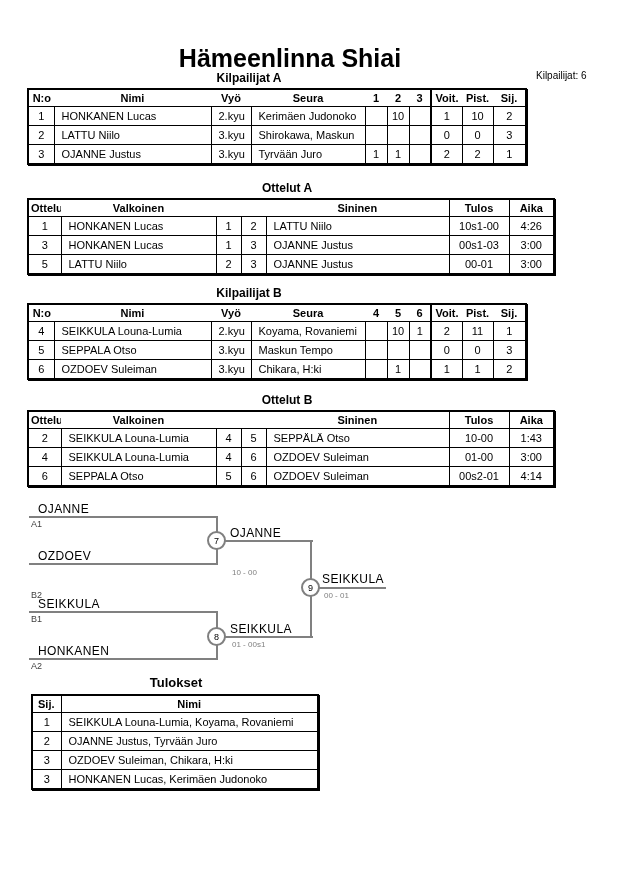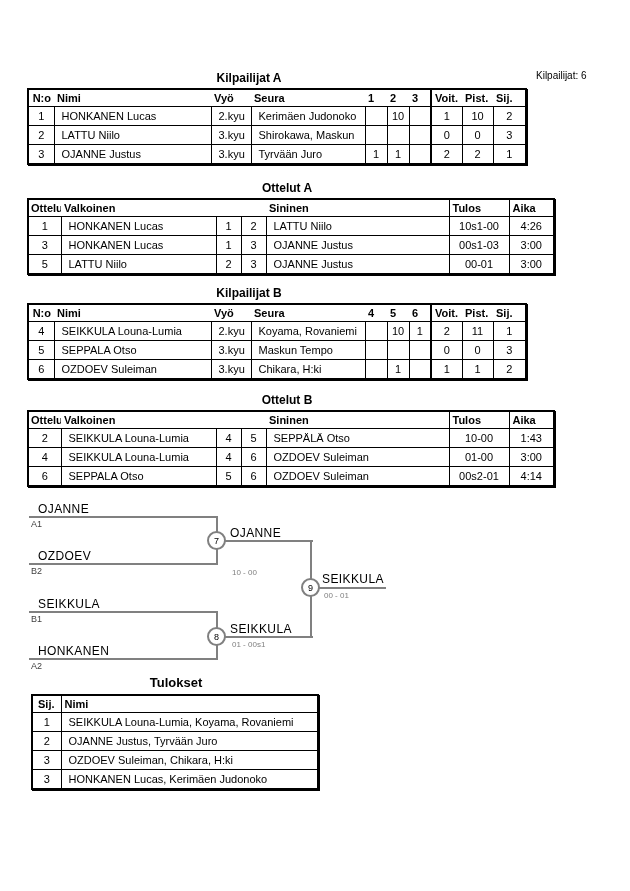--- a/index.html
+++ b/index.html
@@ -14,21 +14,21 @@
 
   .sec-title{position:absolute;transform:translateX(-50%);font-weight:bold;font-size:12px;white-space:nowrap;}
   .small-note{position:absolute;font-size:10px;white-space:nowrap;}
 
   
   table.doc{position:absolute;border-collapse:collapse;table-layout:fixed;
             background:#fff;font-size:11px;border:2px solid #000;
             box-shadow:1px 1px 0 #000;}
   table.doc td{border:1px solid #000;height:18px;padding:0 3px;
                white-space:nowrap;overflow:hidden;line-height:16px;}
-  table.doc thead td{font-weight:bold;height:15px;border-left-style:none;border-right-style:none;}
+  table.doc thead td{font-weight:bold;height:15px;border-left-style:none;border-right-style:none;text-align:center;}
   table.doc td.c{text-align:center;}
   table.doc td.l{text-align:left;padding-left:7px;}
   table.doc thead td.hl{text-align:right;padding-left:2px;}
   table.doc td.thick{border-left:2px solid #000;}
   table.doc thead td.hsep{border-left:1px solid #000;}
 
   
   .br-line{position:absolute;height:2px;background:#808080;}
   .br-vline{position:absolute;width:2px;background:#808080;}
   .br-name{position:absolute;font-size:12px;color:#000;letter-spacing:.4px;white-space:nowrap;}
@@ -37,20 +37,21 @@
   .br-circle{position:absolute;width:15px;height:15px;border:2px solid #808080;border-radius:50%;
              background:#fff;z-index:2;display:flex;align-items:center;justify-content:center;
              font-size:9px;color:#000;}
 </style>
 </head>
 <body>
 
 <div class="stage">
 
   <div class="main-title">
+    <span>Hämeenlinna Shiai</span>
     <span class="gap-s"></span>
     <span class="gap-l"></span>
   </div>
 
   <div class="sec-title" style="left:249px;top:71px;">Kilpailijat A</div>
   <div class="small-note" style="left:536px;top:70px;">Kilpailijat: 6</div>
 
   <table class="doc" style="left:27px;top:88px;width:498px;">
     <colgroup>
         <col style="width:26px">
@@ -295,21 +296,21 @@
     </tbody>
   </table>
 
   <div>
     <div class="br-name" style="left:38px;top:502px;">OJANNE</div>
     <div class="br-line" style="left:29px;top:516px;width:189px;"></div>
     <div class="br-seed" style="left:31px;top:519px;">A1</div>
 
     <div class="br-name" style="left:38px;top:549px;">OZDOEV</div>
     <div class="br-line" style="left:29px;top:563px;width:189px;"></div>
-    <div class="br-seed" style="left:31px;top:566px;">B2</div>
+    <div class="br-seed" style="left:31px;top:590px;">B2</div>
 
     <div class="br-vline" style="left:216px;top:516px;height:49px;"></div>
     <div class="br-circle" style="left:207px;top:531px;">7</div>
     <div class="br-line" style="left:225px;top:540px;width:88px;"></div>
     <div class="br-name" style="left:230px;top:526px;">OJANNE</div>
     <div class="br-score" style="left:232px;top:568px;">10 - 00</div>
 
     <div class="br-vline" style="left:310px;top:540px;height:98px;"></div>
     <div class="br-circle" style="left:301px;top:578px;">9</div>
     <div class="br-line" style="left:318px;top:587px;width:68px;"></div>

